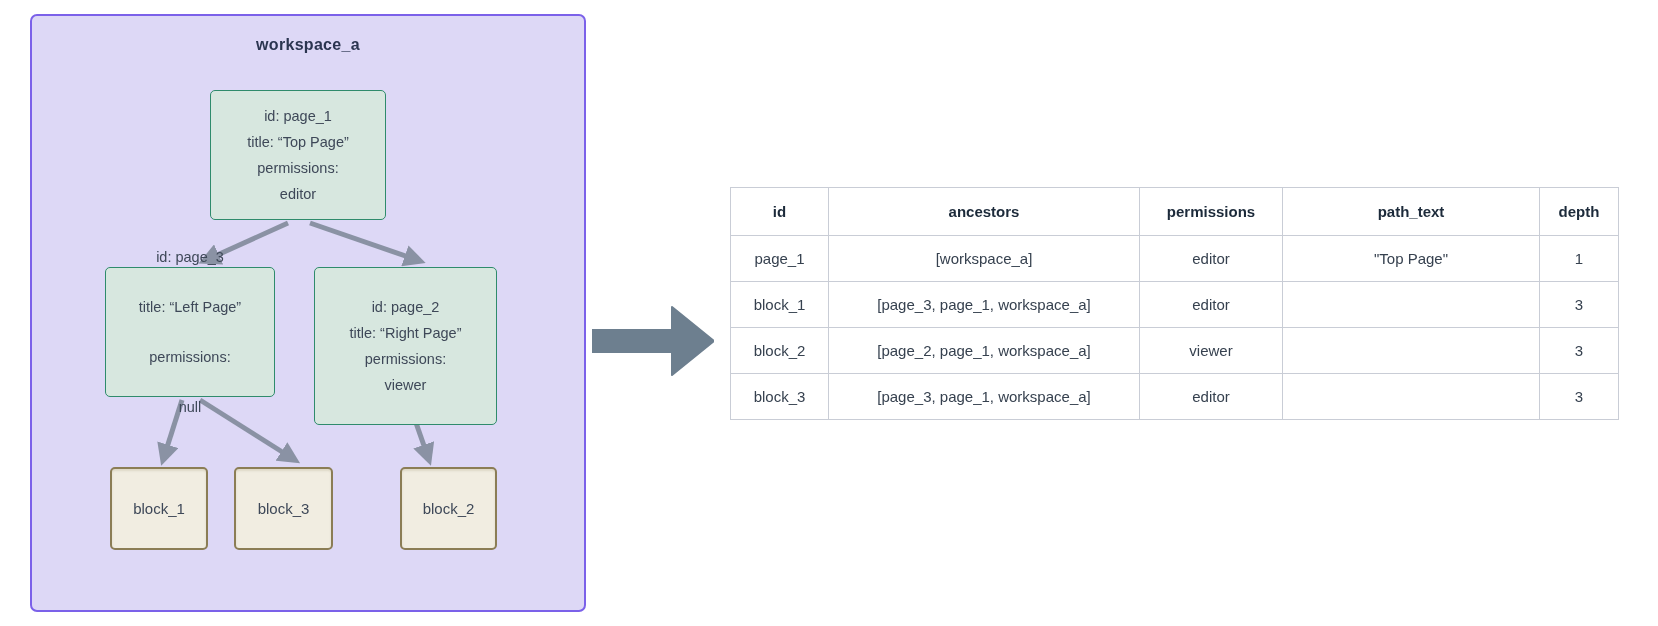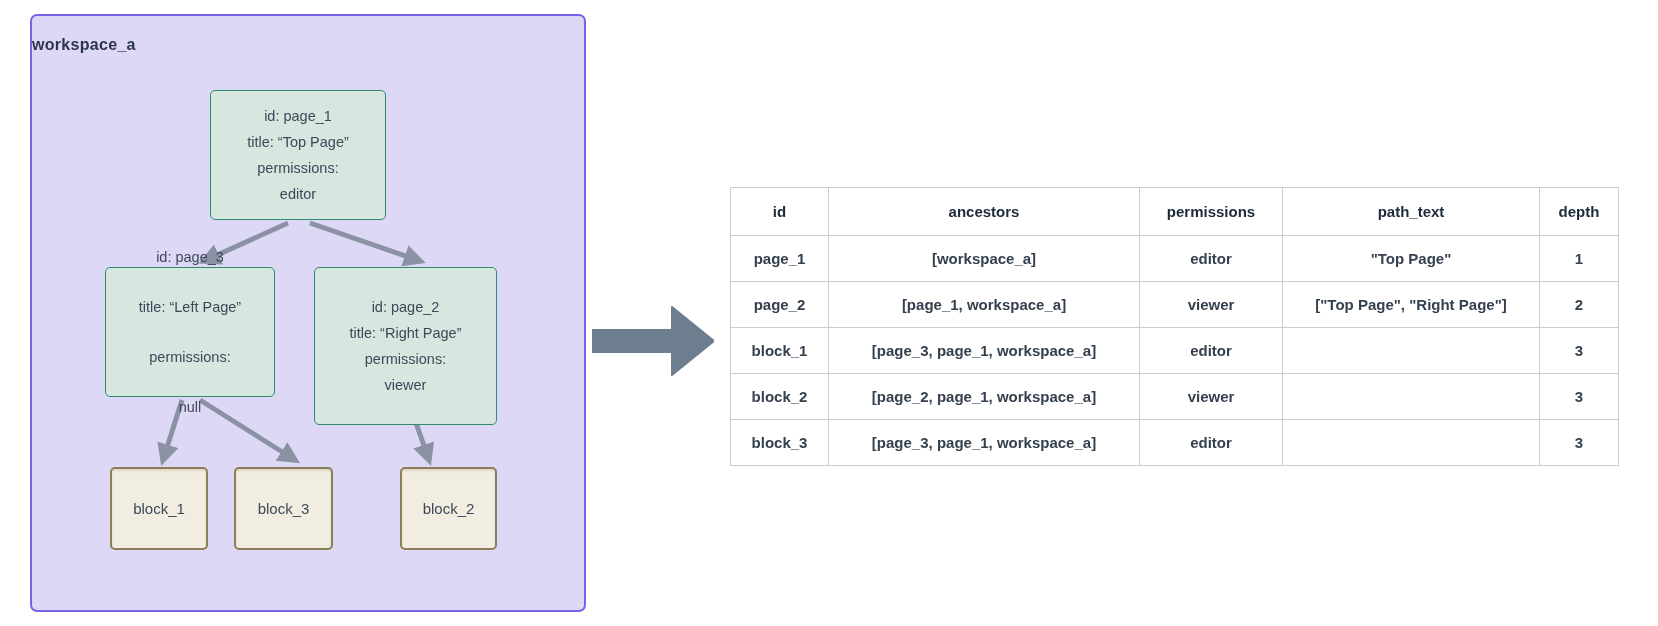--- a/index.html
+++ b/index.html
@@ -7,21 +7,21 @@
     position:relative;width:1658px;height:626px;background:#ffffff;
     font-family:"Liberation Sans","DejaVu Sans",sans-serif;overflow:hidden;
   }
   
   .workspace{
     position:absolute;left:30px;top:14px;width:556px;height:598px;
     background:#ddd8f6;border:2.5px solid #7b61e9;border-radius:7px;
     box-sizing:border-box;
   }
   .workspace-title{
-    position:absolute;left:0;top:20px;width:100%;
+    position:absolute;left:0;top:20px;width:100%;text-align:center;
     font-size:16px;font-weight:bold;color:#2b3550;letter-spacing:.3px;
   }
   .edge-layer{position:absolute;left:0;top:0;width:556px;height:598px;pointer-events:none;}
   .page-node{
     position:absolute;background:#d7e7df;border:1.6px solid #2f8b6c;border-radius:5px;
     box-sizing:border-box;display:flex;flex-direction:column;align-items:center;
     justify-content:center;color:#3e4858;font-size:14.5px;line-height:26px;text-align:center;
   }
   .node-page1{left:178px;top:74px;width:176px;height:130px;}
   .node-page3{left:73px;top:251px;width:170px;height:130px;gap:24px;}
@@ -41,21 +41,21 @@
   .result-table{
     position:absolute;left:730px;top:187px;width:888px;
     border-collapse:collapse;table-layout:fixed;background:#ffffff;
     font-size:15px;
   }
   .result-table th,.result-table td{
     border:1px solid #c9cdd6;padding:0 14px;box-sizing:border-box;
     text-align:center;overflow:hidden;white-space:nowrap;
   }
   .result-table th{height:48px;font-weight:bold;color:#1c2a3a;}
-  .result-table td{height:46px;color:#36414f;font-weight:bold;}
+  .result-table td{height:46px;color:#36414f;}
   .col-id{width:98px;}.col-ancestors{width:311px;}.col-permissions{width:143px;}
   .col-pathtext{width:257px;}.col-depth{width:79px;}
 </style>
 </head>
 <body>
 
 <div class="stage">
 
   <div class="workspace">
     <div class="workspace-title">workspace_a</div>
@@ -130,27 +130,20 @@
     </thead>
     <tbody>
       <tr>
         <td>page_1</td>
         <td>[workspace_a]</td>
         <td>editor</td>
         <td>"Top Page"</td>
         <td>1</td>
       </tr>
       <tr>
-        <td>page_2</td>
-        <td>[page_1, workspace_a]</td>
-        <td>viewer</td>
-        <td>["Top Page", "Right Page"]</td>
-        <td>2</td>
-      </tr>
-      <tr>
         <td>block_1</td>
         <td>[page_3, page_1, workspace_a]</td>
         <td>editor</td>
         <td></td>
         <td>3</td>
       </tr>
       <tr>
         <td>block_2</td>
         <td>[page_2, page_1, workspace_a]</td>
         <td>viewer</td>

